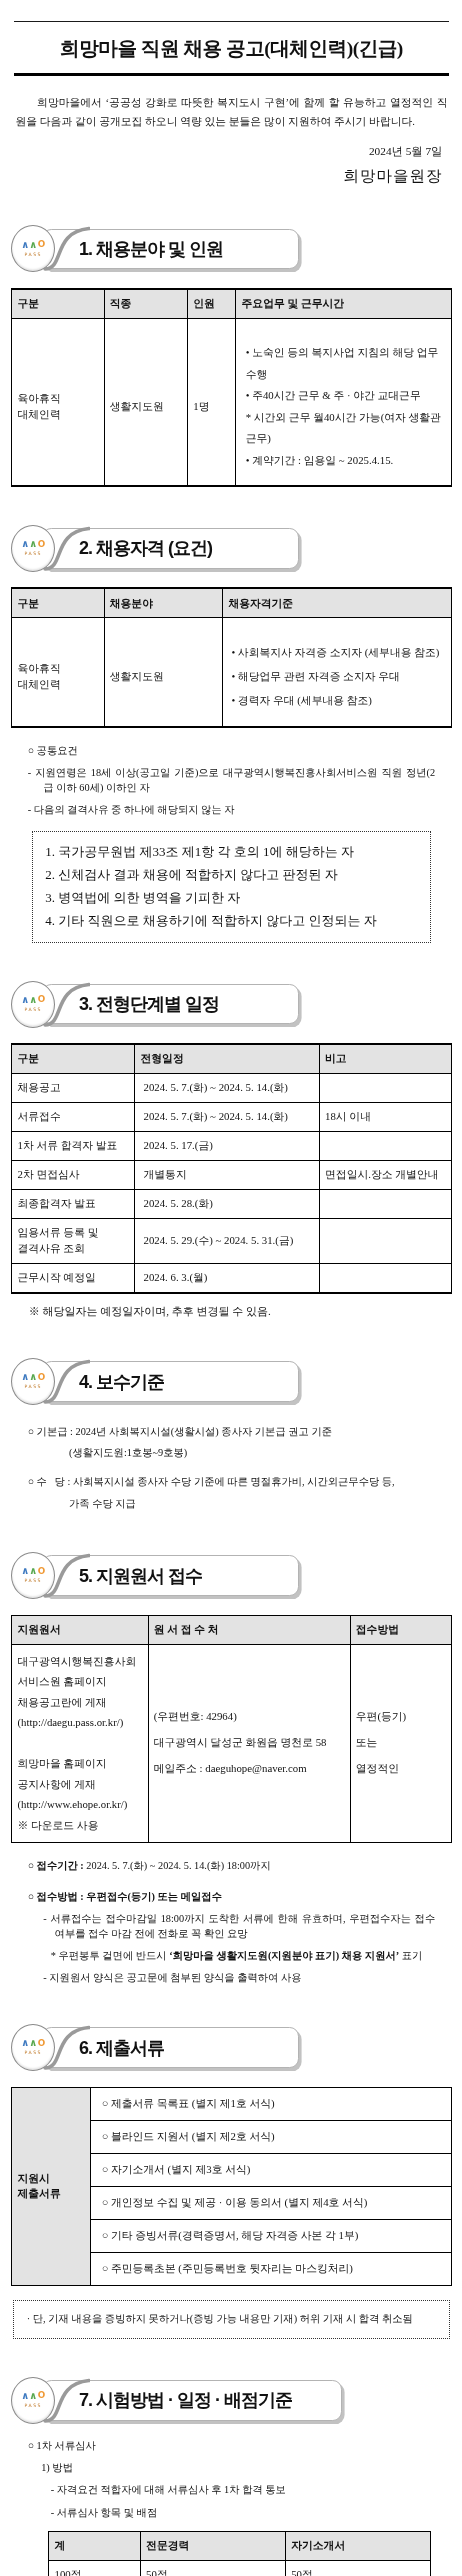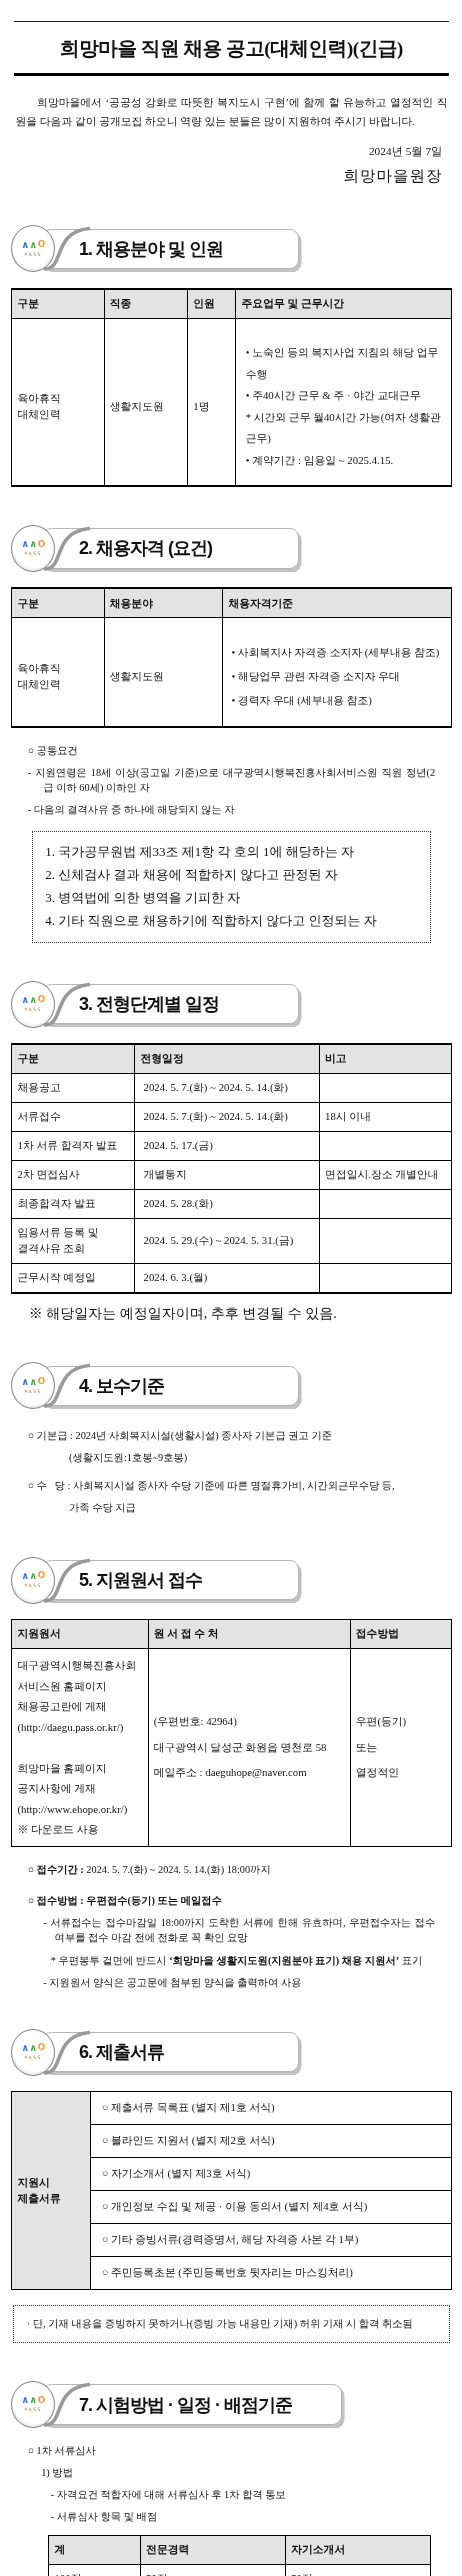--- a/index.html
+++ b/index.html
@@ -90,21 +90,21 @@
   .hang3 { margin-left: 23px; padding-left: 10.3px; text-indent: -10.3px; }
   .indent1 { margin-left: 13.4px; }
   .bold { font-weight: bold; }
   .dotted-box {
     border: 1px dotted #333;
     margin: 13.4px 20.6px 0 20.6px;
     padding: 9.3px 12.4px;
     font-size: 13px;
     line-height: 1.75;
   }
-  .note { margin: 10.3px 17.5px; font-size: 14px; }
+  .note { margin: 10.3px 17.5px; font-size: 11px; }
   .sub-table-wrap { margin: 10.3px 20.6px 0 37px; }
 </style>
 </head>
 <body>
 
 <div class="page">
 
   <div class="topline"></div>
   <h1 class="doc-title">희망마을 직원 채용 공고(대체인력)(긴급)</h1>
   <div class="thickline"></div>

